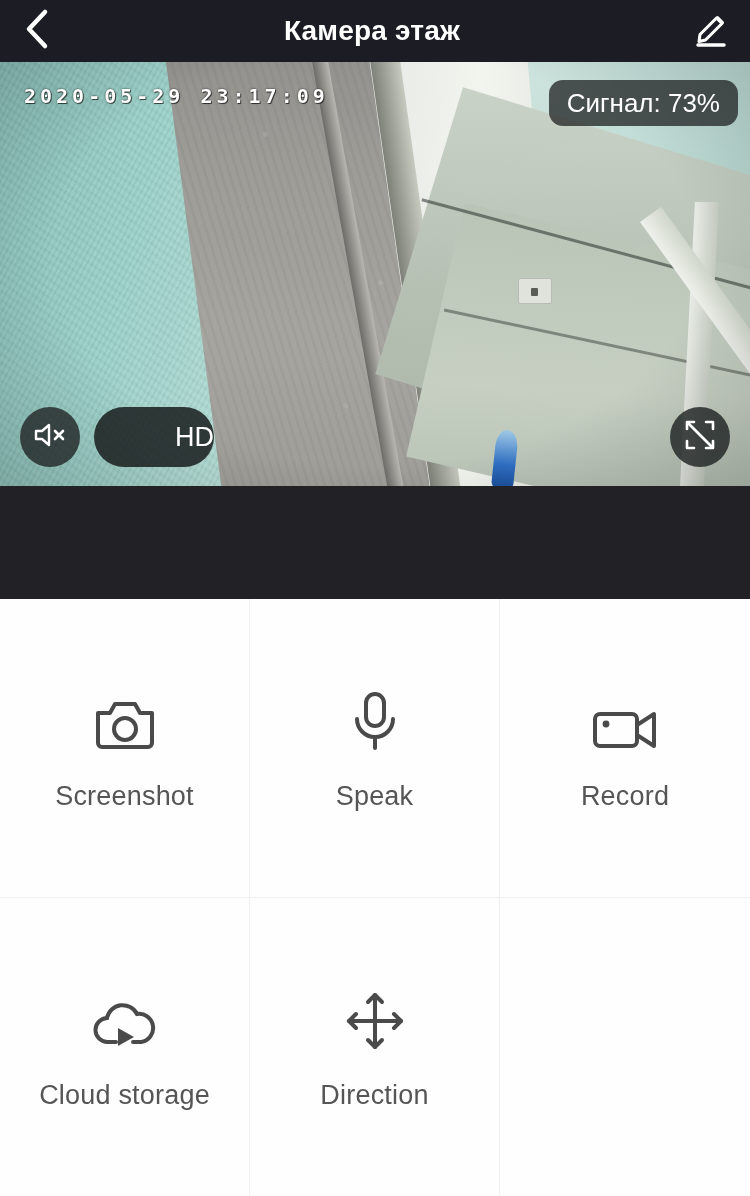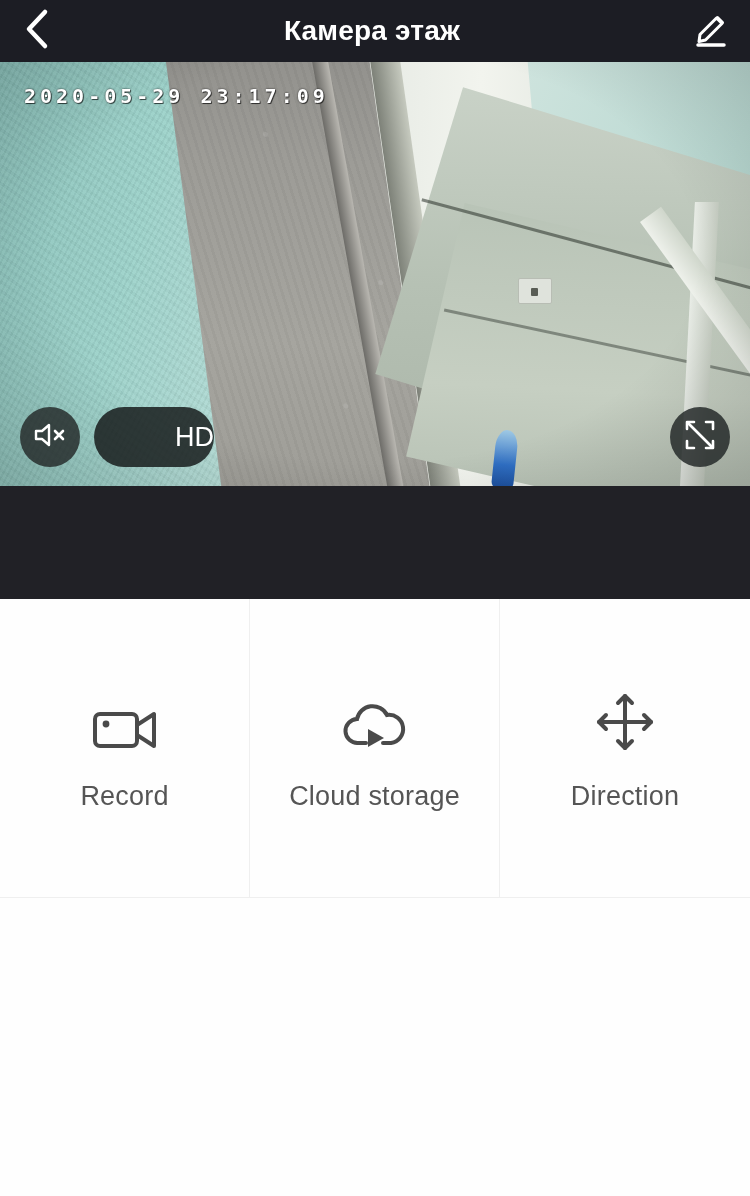--- a/index.html
+++ b/index.html
@@ -222,20 +222,21 @@
       <div class="soffit-line2"></div>
       <div class="frame-v"></div>
       <div class="frame-diag"></div>
       <div class="switch-plate"></div>
       <div class="blue-obj"></div>
       <div class="vignette"></div>
     </div>
 
     <div class="timestamp">2020-05-29 23:17:09</div>
 
+    <div class="signal-badge">Сигнал: 73%</div>
 
     <div class="ctl-mute">
       <span>
         <svg width="34" height="30" viewBox="0 0 34 30" fill="none">
           <path d="M3 11 H9 L16 5 V25 L9 19 H3 Z" stroke="#ffffff" stroke-width="2.4" stroke-linejoin="round" fill="none"></path>
           <path d="M22 11 L30 19 M30 11 L22 19" stroke="#ffffff" stroke-width="2.6" stroke-linecap="round"></path>
         </svg>
       </span>
     </div>
 
@@ -254,21 +255,40 @@
           <path d="M28 6 L6 28" stroke="#ffffff" stroke-width="0"></path>
         </svg>
       </span>
     </div>
   </div>
 
   <div class="black-band"></div>
 
   <div class="grid">
 
-
+    <div class="cell">
+      <div class="ico">
+        <svg width="62" height="56" viewBox="0 0 62 56" fill="none">
+          <path d="M4 16 H16 L21 7 H41 L46 16 H58 A4 4 0 0 1 58 16 V46 A4 4 0 0 1 54 50 H8 A4 4 0 0 1 4 46 Z" stroke="#4a4a4a" stroke-width="4" stroke-linejoin="round" fill="none"></path>
+          <circle cx="31" cy="32" r="11" stroke="#4a4a4a" stroke-width="4" fill="none"></circle>
+        </svg>
+      </div>
+      <div class="lbl">Screenshot</div>
+    </div>
+
+    <div class="cell">
+      <div class="ico">
+        <svg width="50" height="62" viewBox="0 0 50 62" fill="none">
+          <rect x="16" y="3" width="18" height="32" rx="9" stroke="#4a4a4a" stroke-width="4" fill="none"></rect>
+          <path d="M7 28 A18 18 0 0 0 43 28" stroke="#4a4a4a" stroke-width="4" stroke-linecap="round" fill="none"></path>
+          <path d="M25 46 V57" stroke="#4a4a4a" stroke-width="4" stroke-linecap="round"></path>
+        </svg>
+      </div>
+      <div class="lbl">Speak</div>
+    </div>
 
     <div class="cell">
       <div class="ico">
         <svg width="66" height="46" viewBox="0 0 66 46" fill="none">
           <rect x="3" y="7" width="42" height="32" rx="5" stroke="#4a4a4a" stroke-width="4" fill="none"></rect>
           <circle cx="14" cy="17" r="3.4" fill="#4a4a4a"></circle>
           <path d="M45 18 L62 7 V39 L45 28 Z" stroke="#4a4a4a" stroke-width="4" stroke-linejoin="round" fill="none"></path>
         </svg>
       </div>
       <div class="lbl">Record</div>

